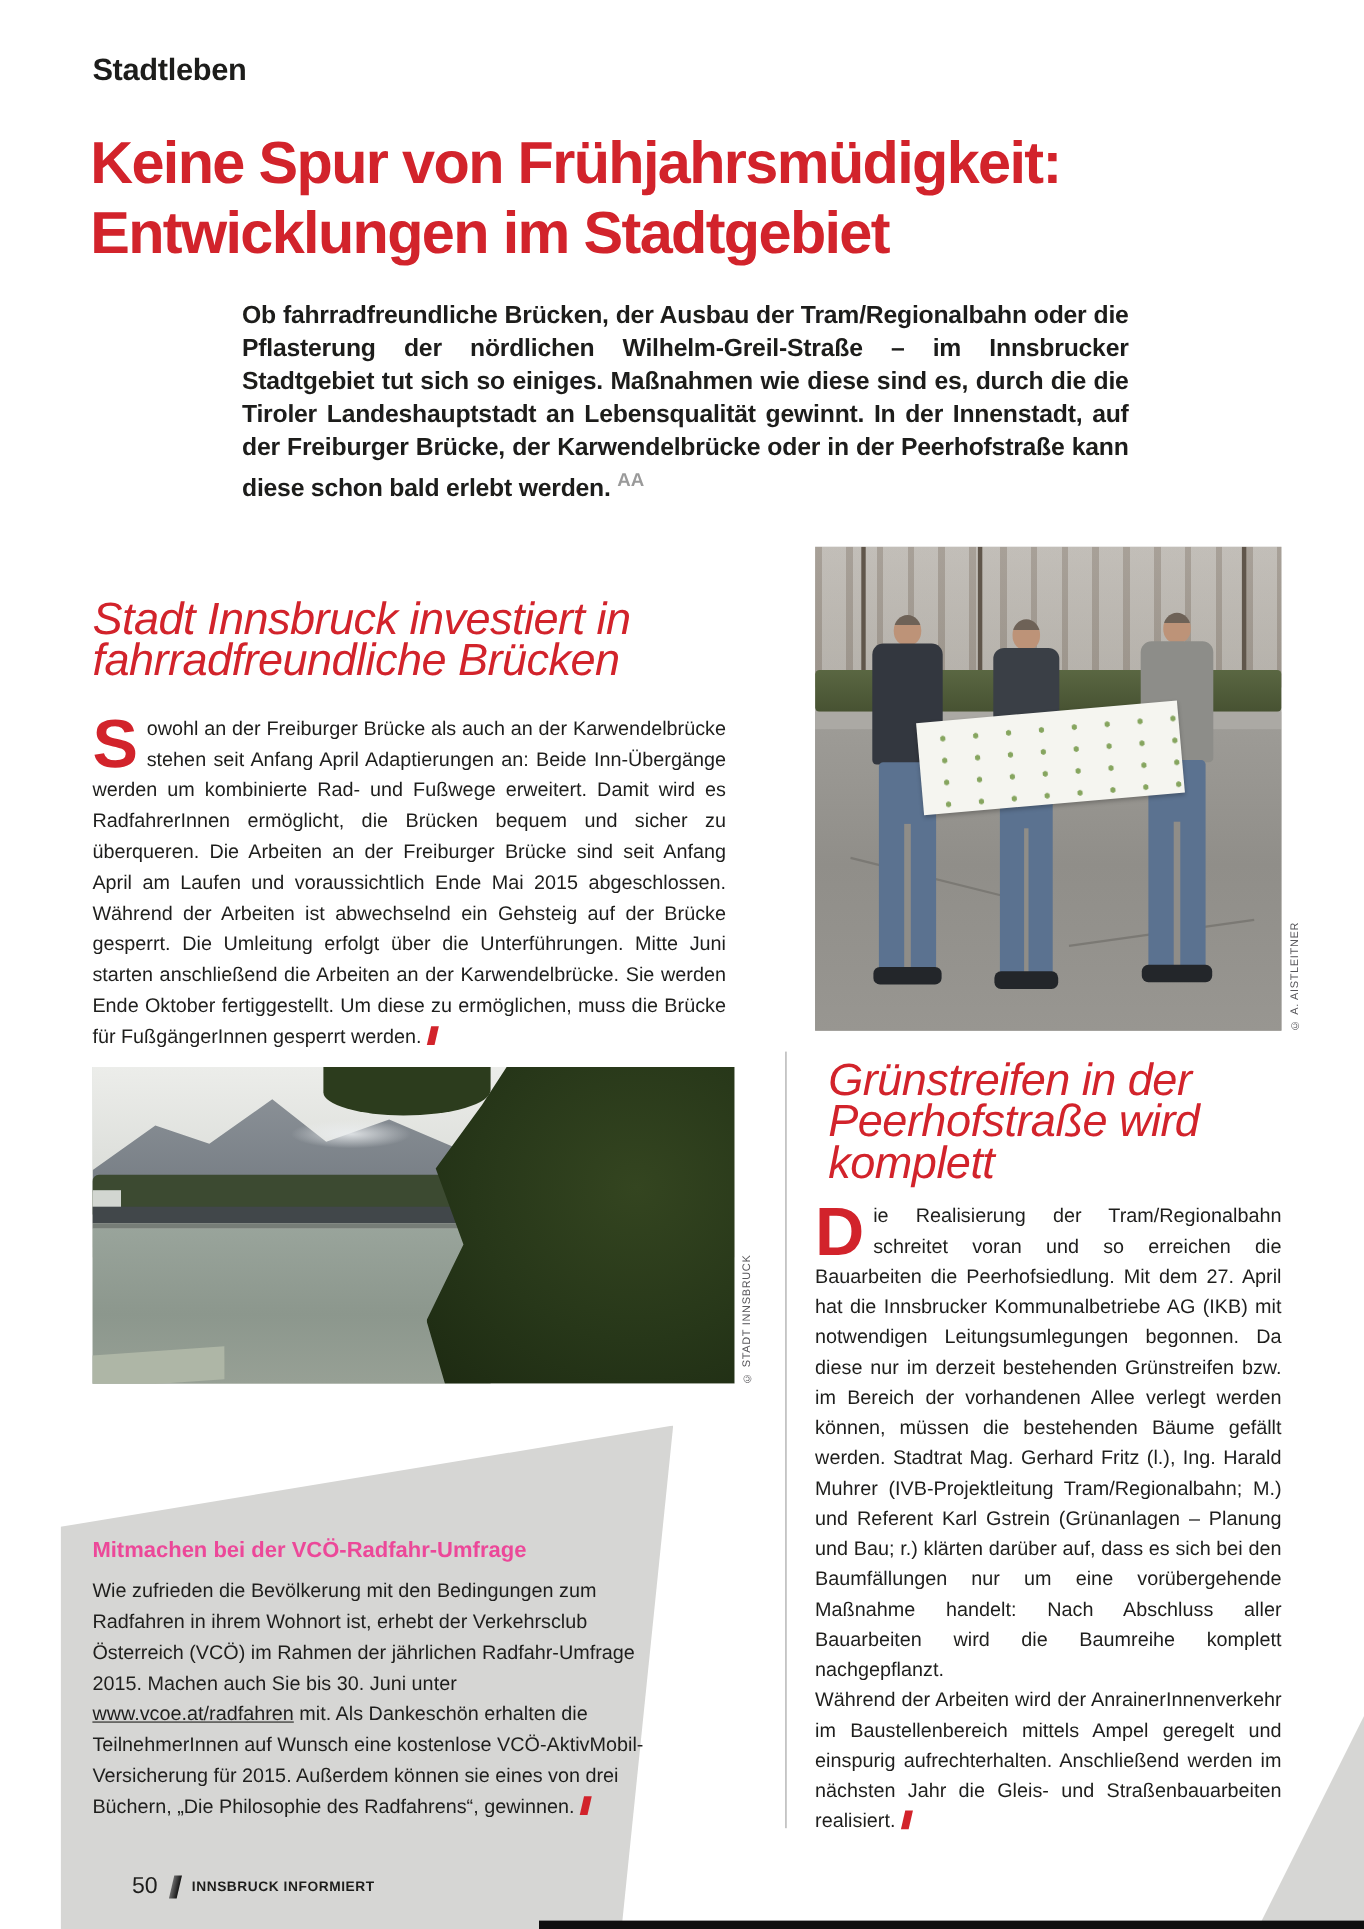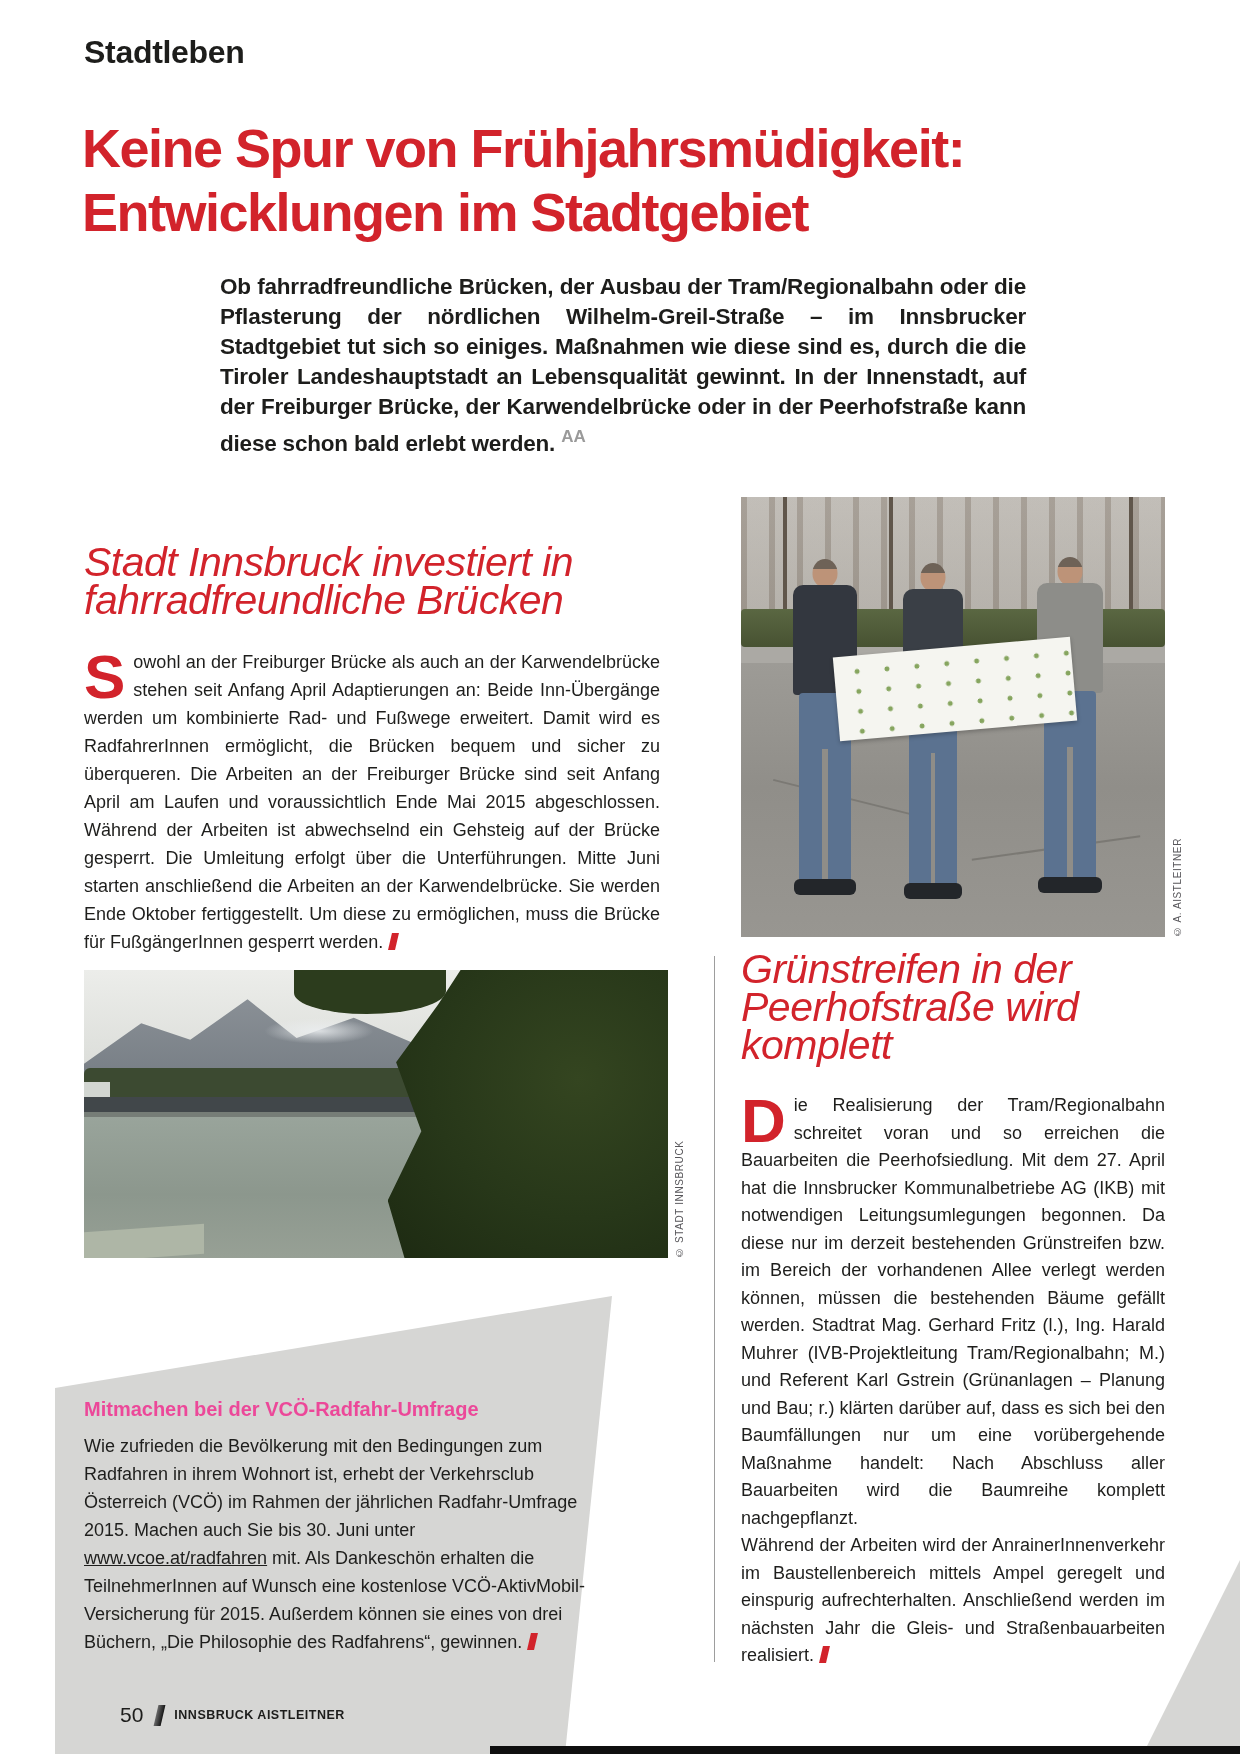--- a/index.html
+++ b/index.html
@@ -1,19 +1,19 @@
 <!DOCTYPE html>
 <html lang="de"><head>
 <meta charset="utf-8">
 <style>
   html,body{margin:0;padding:0;}
   body{background:#ffffff;font-family:"Liberation Sans","DejaVu Sans",sans-serif;}
   .page{position:relative;width:1240px;height:1754px;background:#fff;overflow:hidden;}
 
-  .section-label{position:absolute;left:84px;top:34px;font-size:32px;font-weight:bold;color:#1d1d1b;letter-spacing:-0.3px;}
+  .section-label{position:absolute;left:84px;top:48px;font-size:28px;font-weight:bold;color:#1d1d1b;letter-spacing:-0.3px;}
 
   .main-title{position:absolute;left:82px;top:116px;width:1060px;color:#d2232b;font-weight:bold;font-size:54px;line-height:64px;letter-spacing:-1.5px;}
   .main-title span{display:block;}
 
   .intro{position:absolute;left:220px;top:272px;width:806px;font-size:22.5px;line-height:30px;font-weight:bold;color:#1d1d1b;text-align:justify;letter-spacing:-0.2px;}
   .intro sup{font-size:17px;color:#9a9a9a;font-weight:bold;letter-spacing:0;}
 
   .col-heading{color:#d2232b;font-weight:normal;font-style:italic;font-size:41px;line-height:38px;letter-spacing:-0.5px;}
   .left-heading{position:absolute;left:84px;top:543px;width:570px;}
   .right-heading{position:absolute;left:741px;top:950px;width:432px;}
@@ -145,21 +145,21 @@
       <div class="p-legs"></div>
       <div class="p-gap"></div>
       <div class="p-shoes"></div>
     </div>
     <div class="plan"></div>
   </div>
   <div class="photo-credit credit-right">© A. AISTLEITNER</div>
 
   <div class="col-divider"></div>
 
-  <h2 class="col-heading right-heading" style="margin:0;">
+  <h2 class="col-heading right-heading" style="margin:12px;">
     <span style="display:block;">Grünstreifen in der</span>
     <span style="display:block;">Peerhofstraße wird komplett</span>
   </h2>
 
   <div class="body-text right-body">
     <p><span class="drop-cap">D</span><span>ie Realisierung der Tram/Regionalbahn schreitet voran und so erreichen die Bauarbeiten die Peerhofsiedlung. Mit dem 27. April hat die Innsbrucker Kommunalbetriebe AG (IKB) mit notwendigen Leitungsumlegungen begonnen. Da diese nur im derzeit bestehenden Grünstreifen bzw. im Bereich der vorhandenen Allee verlegt werden können, müssen die bestehenden Bäume gefällt werden. Stadtrat Mag. Gerhard Fritz (l.), Ing. Harald Muhrer (IVB-Projektleitung Tram/Regionalbahn; M.) und Referent Karl Gstrein (Grünanlagen – Planung und Bau; r.) klärten darüber auf, dass es sich bei den Baumfällungen nur um eine vorübergehende Maßnahme handelt: Nach Abschluss aller Bauarbeiten wird die Baumreihe komplett nachgepflanzt.</span></p>
     <p><span>Während der Arbeiten wird der AnrainerInnenverkehr im Baustellenbereich mittels Ampel geregelt und einspurig aufrechterhalten. Anschließend werden im nächsten Jahr die Gleis- und Straßenbauarbeiten realisiert.</span><span class="end-mark"></span></p>
   </div>
 
   <div class="infobox-shape"></div>
@@ -167,16 +167,16 @@
   <div class="infobox-body">
     <span>Wie zufrieden die Bevölkerung mit den Bedingungen zum Radfahren in ihrem Wohnort ist, erhebt der Verkehrsclub Österreich (VCÖ) im Rahmen der jährlichen Radfahr-Umfrage 2015. Machen auch Sie bis 30. Juni unter </span><a href="#">www.vcoe.at/radfahren</a><span> mit. Als Dankeschön erhalten die TeilnehmerInnen auf Wunsch eine kostenlose VCÖ-AktivMobil-Versicherung für 2015. Außerdem können sie eines von drei Büchern, „Die Philosophie des Radfahrens“, gewinnen.</span><span class="end-mark"></span>
   </div>
 
   <div class="corner-triangle"></div>
   <div class="bottom-bar"></div>
 
   <div class="footer">
     <span class="page-num">50</span>
     <span class="footer-slash"></span>
-    <span class="mag-name">INNSBRUCK AISTLEITNER</span>
+    <span class="mag-name">INNSBRUCK INFORMIERT</span>
   </div>
 
 </div>
 
 </body></html>

